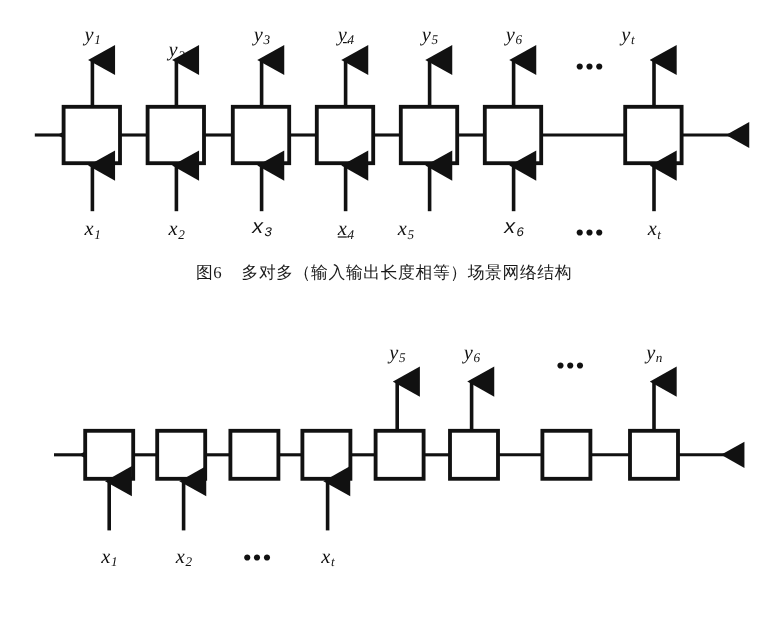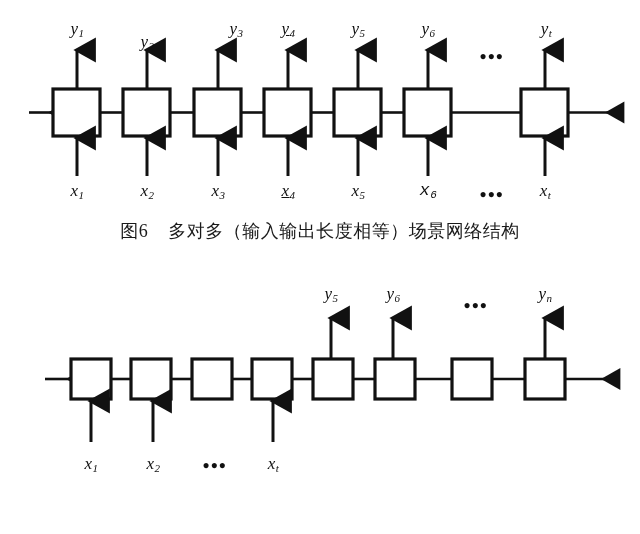--- a/index.html
+++ b/index.html
@@ -21,21 +21,21 @@
     left: 0;
     top: 0;
     display: block;
   }
   .fig-caption {
     position: absolute;
     left: 0;
     width: 640px;
     text-align: center;
     font-family: "Liberation Serif", "DejaVu Serif", serif;
-    font-size: 18px;
+    font-size: 14px;
     color: #1a1a1a;
     letter-spacing: 0.5px;
     white-space: pre;
   }
   #caption-6 { top: 219px; }
   #caption-7 { top: 489px; }
 
   
   .var-label {
     position: absolute;
@@ -122,32 +122,32 @@
       <line x1="218" y1="176" x2="218" y2="138" stroke="#111111" stroke-width="3" marker-end="url(#arrowUp)"></line>
       <line x1="288" y1="176" x2="288" y2="138" stroke="#111111" stroke-width="3" marker-end="url(#arrowUp)"></line>
       <line x1="358" y1="176" x2="358" y2="138" stroke="#111111" stroke-width="3" marker-end="url(#arrowUp)"></line>
       <line x1="428" y1="176" x2="428" y2="138" stroke="#111111" stroke-width="3" marker-end="url(#arrowUp)"></line>
       <line x1="545" y1="176" x2="545" y2="138" stroke="#111111" stroke-width="3" marker-end="url(#arrowUp)"></line>
     </g>
   </svg>
 
   <div class="var-label" style="left:77px;  top:20px;"><span>y</span><sub>1</sub></div>
   <div class="var-label" style="left:147px; top:20px;margin-top:13px;"><span>y</span><sub>2</sub></div>
-  <div class="var-label" style="left:236px; top:20px;"><span>y</span><sub>3</sub></div>
+  <div class="var-label" style="left:218px; top:20px;"><span>y</span><sub>3</sub></div>
   <div class="var-label" style="left:288px; top:20px;text-decoration:underline;"><span>y</span><sub>4</sub></div>
   <div class="var-label" style="left:358px; top:20px;"><span>y</span><sub>5</sub></div>
   <div class="var-label" style="left:428px; top:20px;"><span>y</span><sub>6</sub></div>
-  <div class="var-label" style="left:546px; top:20px;"><span>y</span><sub>t</sub></div>
+  <div class="var-label" style="left:523px; top:20px;"><span>y</span><sub>t</sub></div>
   <div class="dots" style="left:492px; top:47px;">•••</div>
 
   <div class="var-label" style="left:77px;  top:182px;"><span>x</span><sub>1</sub></div>
   <div class="var-label" style="left:147px; top:182px;"><span>x</span><sub>2</sub></div>
-  <div class="var-label" style="left:218px; top:182px;"><span>x</span><sub>3</sub></div>
+  <div class="var-label" style="left:218px; top:182px;font-family:Liberation Mono, monospace;"><span>x</span><sub>3</sub></div>
   <div class="var-label" style="left:288px; top:182px;text-decoration:underline;"><span>x</span><sub>4</sub></div>
-  <div class="var-label" style="left:358px; top:182px;"><span>x</span><sub>5</sub></div>
+  <div class="var-label" style="left:338px; top:182px;"><span>x</span><sub>5</sub></div>
   <div class="var-label" style="left:428px; top:182px;font-family:Liberation Mono, monospace;"><span>x</span><sub>6</sub></div>
   <div class="var-label" style="left:545px; top:182px;"><span>x</span><sub>t</sub></div>
   <div class="dots" style="left:492px; top:185px;">•••</div>
 
   <div class="fig-caption" id="caption-6">图6    多对多（输入输出长度相等）场景网络结构</div>
 
   <svg class="diagram" id="svg-fig7" width="640" height="200" viewBox="0 0 640 200" style="top:285px;" aria-hidden="true">
     <defs>
       <marker id="arrowUp7" markerWidth="10" markerHeight="10" refX="5" refY="1.2" orient="auto" markerUnits="strokeWidth">
         <path d="M5,0 L9.2,7.5 L0.8,7.5 Z" fill="#111111"></path>

